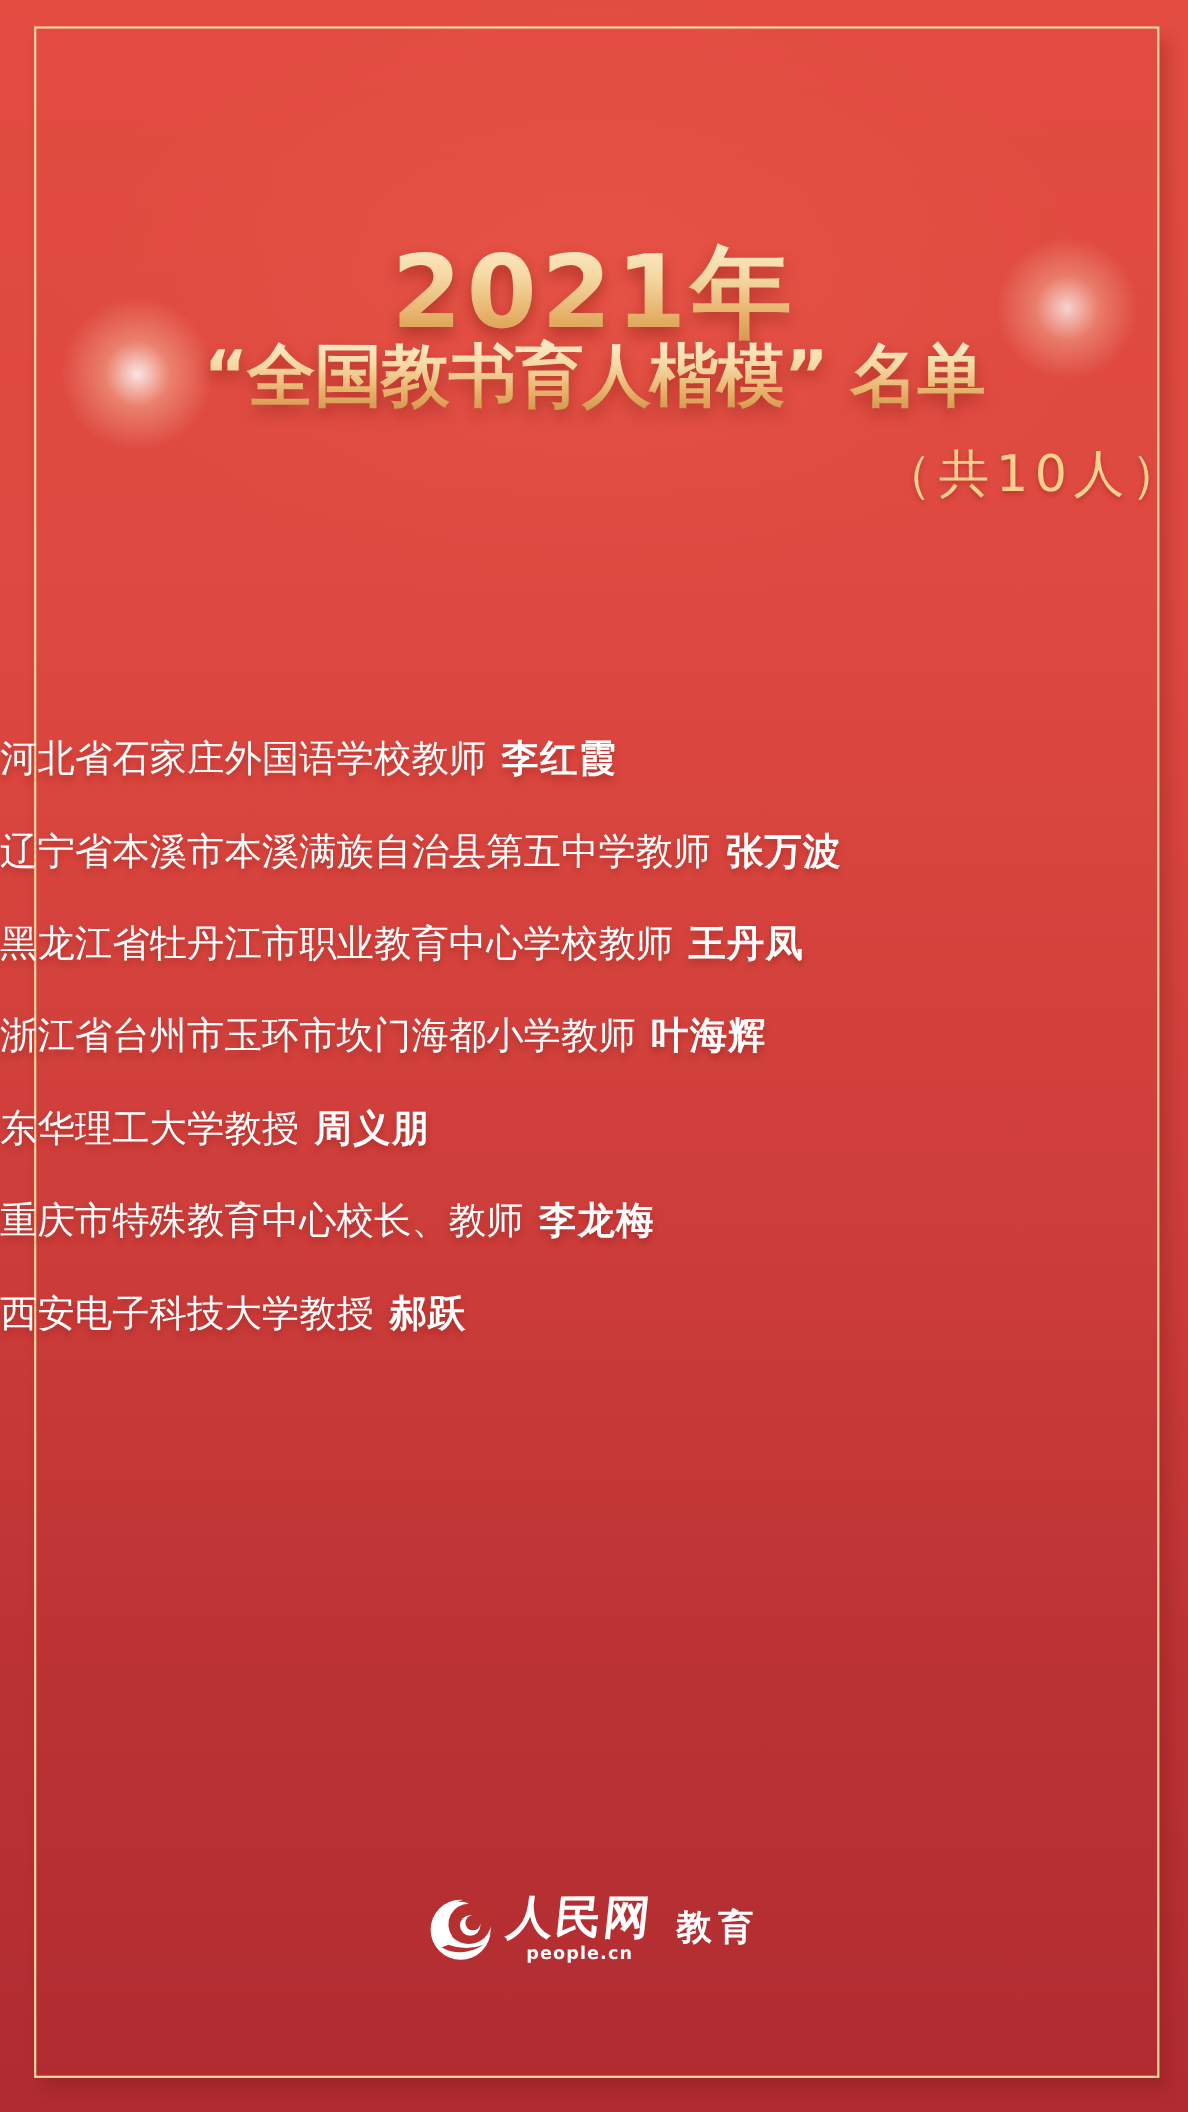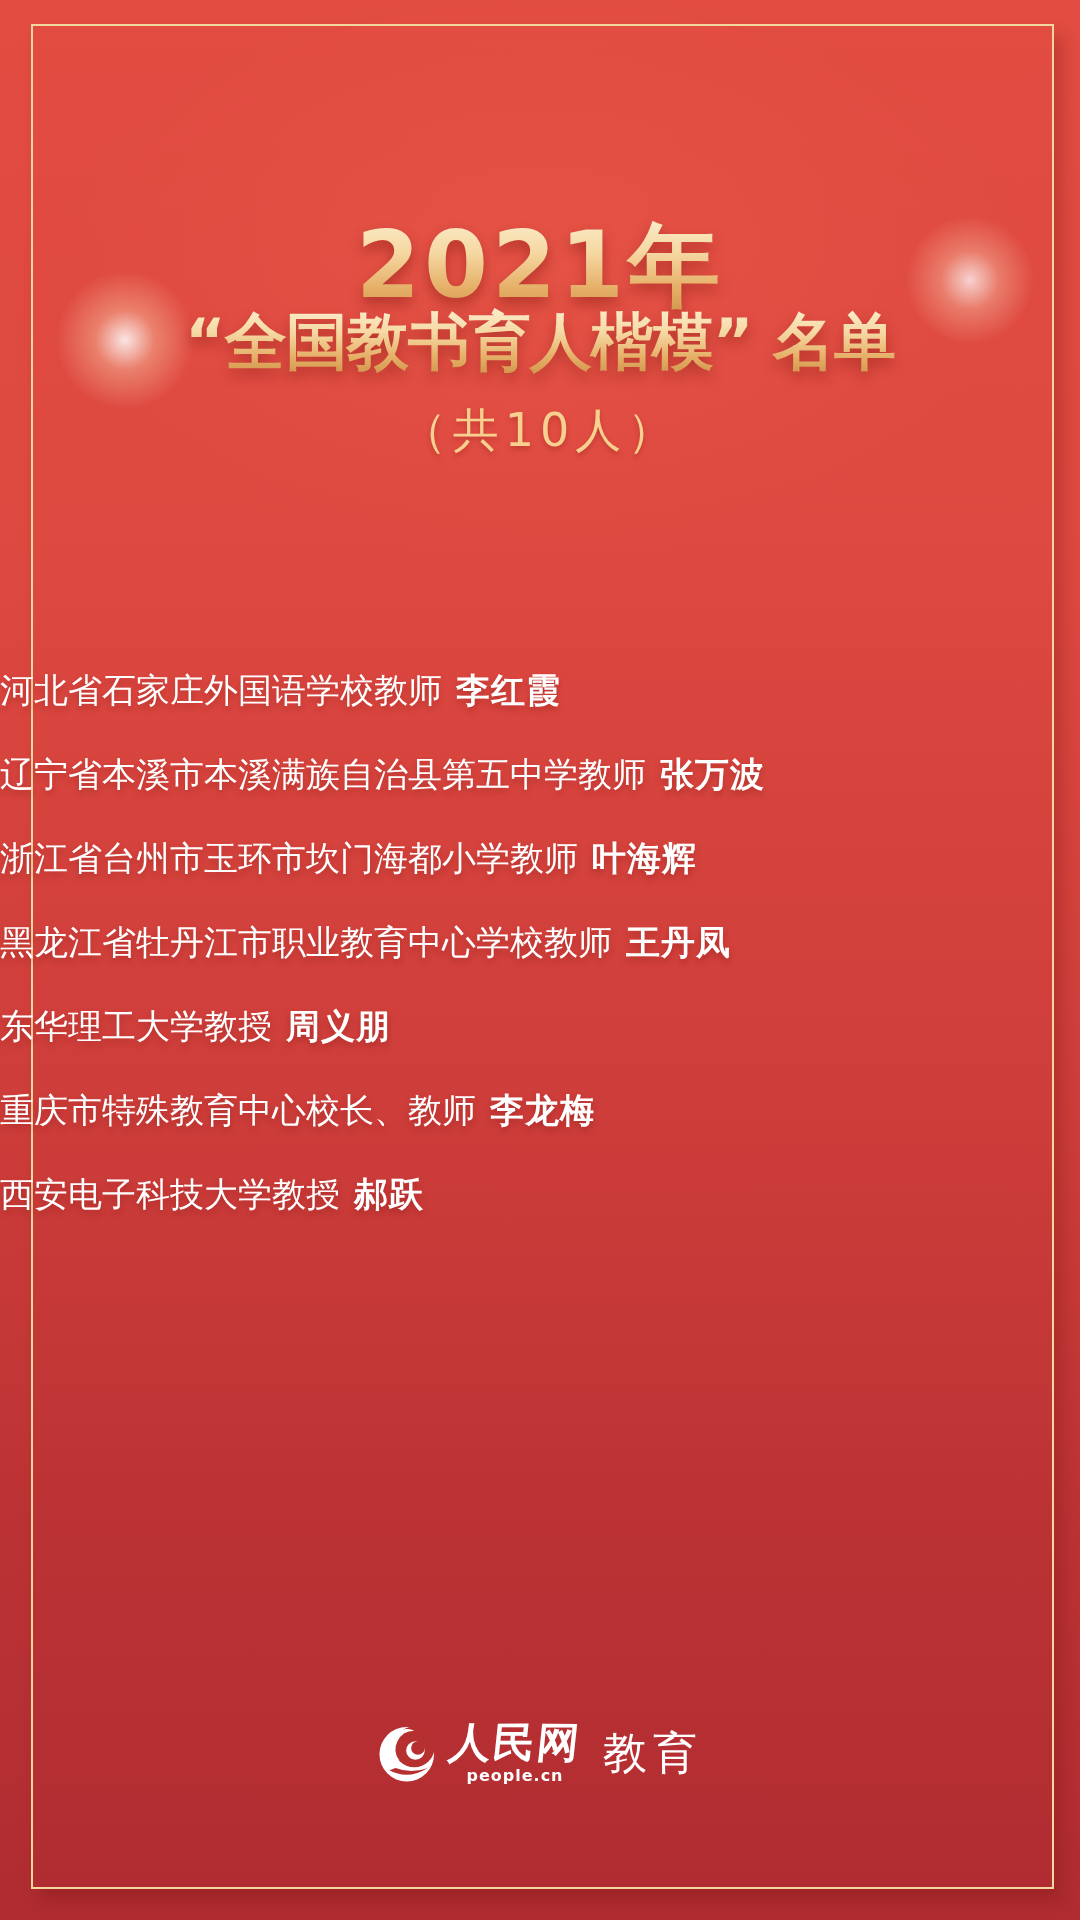--- a/index.html
+++ b/index.html
@@ -38,21 +38,21 @@
     background:linear-gradient(180deg,#fdf3da 0%, #f6d9a4 38%, #e5af67 68%, #c8883f 100%);
     -webkit-background-clip:text;background-clip:text;
     color:transparent;
     filter:drop-shadow(0 7px 7px rgba(125,20,12,0.45));
     white-space:nowrap;
   }
   .title-1{top:142px;font-size:92px;letter-spacing:4px;}
   .title-2{top:258px;font-size:62px;letter-spacing:-1px;}
   .subtitle{
     position:absolute;left:0;top:400px;width:100%;
-    text-align:center;
+    text-align:right;
     font-size:46px;letter-spacing:6px;
     color:#f7cf8e;
     text-shadow:0 3px 5px rgba(130,25,18,0.35);
   }
   .honor-list{
     position:absolute;left:0;top:648px;width:100%;
     list-style:none;margin:0;padding:0;
   }
   .honor-list li{
     height:84px;line-height:84px;
@@ -76,40 +76,40 @@
   .logo-text{display:flex;flex-direction:column;align-items:center;line-height:1;}
   .logo-cn{
     font-size:42px;font-weight:700;
     transform:skewX(-6deg);
     letter-spacing:2px;
   }
   .logo-domain{
     font-size:16px;font-weight:700;letter-spacing:1px;margin-top:4px;
   }
   .channel{
-    font-size:44px;font-weight:400;letter-spacing:6px;margin-left:22px;
+    font-size:32px;font-weight:700;letter-spacing:6px;margin-left:22px;
   }
 </style>
 </head>
 <body>
 
 <div class="poster">
   <div class="frame"></div>
   <div class="flare flare-left"></div>
   <div class="flare flare-right"></div>
 
   <h1 class="title-1">2021年</h1>
   <h1 class="title-2">“全国教书育人楷模” 名单</h1>
   <div class="subtitle">（共10人）</div>
 
   <ul class="honor-list">
       <li><span class="affiliation">河北省石家庄外国语学校教师</span><span class="name">李红霞</span></li>
       <li><span class="affiliation">辽宁省本溪市本溪满族自治县第五中学教师</span><span class="name">张万波</span></li>
+      <li><span class="affiliation">黑龙江省牡丹江市职业教育中心学校教师</span><span class="name">王丹凤</span></li>
       <li><span class="affiliation">浙江省台州市玉环市坎门海都小学教师</span><span class="name">叶海辉</span></li>
-      <li><span class="affiliation">黑龙江省牡丹江市职业教育中心学校教师</span><span class="name">王丹凤</span></li>
       <li><span class="affiliation">东华理工大学教授</span><span class="name">周义朋</span></li>
       <li><span class="affiliation">重庆市特殊教育中心校长、教师</span><span class="name">李龙梅</span></li>
       <li><span class="affiliation">西安电子科技大学教授</span><span class="name">郝跃</span></li>
     </ul>
 
   <div class="footer">
     <svg class="logo-mark" viewBox="0 0 100 100">
       <circle cx="48" cy="52" r="44" fill="#ffffff"></circle>
       <circle cx="60" cy="40" r="33" fill="#b5302f"></circle>
       <path d="M 60 14 A 30 30 0 0 0 36 62 A 22 22 0 0 1 60 14 Z" fill="#ffffff"></path>

